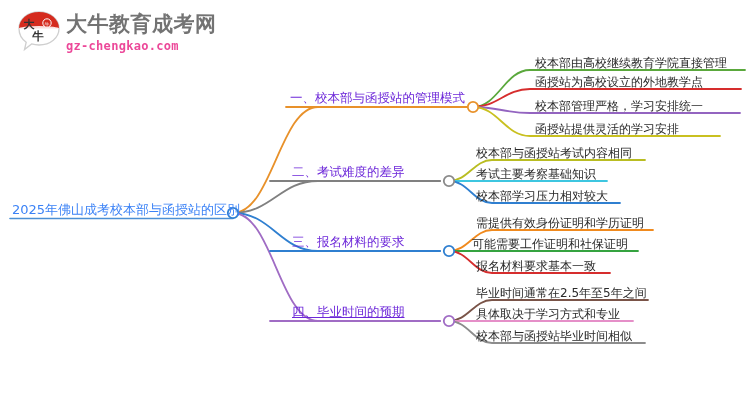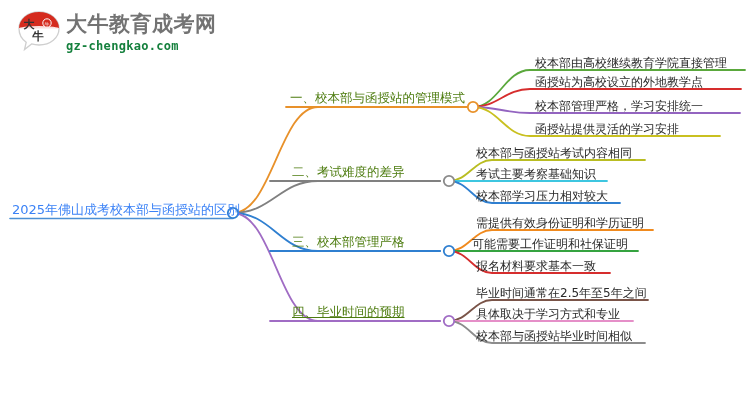--- a/index.html
+++ b/index.html
@@ -43,21 +43,21 @@
     font-weight: bold;
     color: #737373;
     letter-spacing: 0.5px;
     line-height: 24px;
     white-space: nowrap;
     font-family: "DejaVu Sans", "Liberation Sans", sans-serif;
   }
   #brand-domain {
     font-size: 12px;
     font-weight: bold;
-    color: #15803d;
+    color: #ec4899;
     letter-spacing: 0.3px;
     line-height: 16px;
     margin-top: 2px;
     white-space: nowrap;
     font-family: "DejaVu Sans Mono", "Liberation Mono", monospace;
   }
 
   
   #mindmap-svg {
     position: absolute;
@@ -71,21 +71,21 @@
     white-space: nowrap;
     color: #2b2b2b;
     font-family: "DejaVu Sans", "Liberation Sans", sans-serif;
   }
   .root-label {
     font-size: 13px;
     color: #3b82f6;
   }
   .branch-label {
     font-size: 12.5px;
-    color: #4d7c0f;
+    color: #6d28d9;
   }
   .leaf-label {
     font-size: 12px;
     color: #2a2a2a;
   }
 </style>
 </head>
 <body>
 
 <div id="root-canvas">
@@ -149,21 +149,21 @@
     <circle cx="473" cy="107" r="5.2" fill="#ffffff" stroke="#e8912a" stroke-width="1.8"></circle>
     <circle cx="449" cy="181" r="5.2" fill="#ffffff" stroke="#8a8a8a" stroke-width="1.8"></circle>
     <circle cx="449" cy="251" r="5.2" fill="#ffffff" stroke="#2f7fd0" stroke-width="1.8"></circle>
     <circle cx="449" cy="321" r="5.2" fill="#ffffff" stroke="#a06cc4" stroke-width="1.8"></circle>
   </svg>
 
   <div class="map-label root-label" style="left:12px; top:201px;">2025年佛山成考校本部与函授站的区别</div>
 
   <div class="map-label branch-label" style="left:290px; top:90px;">一、校本部与函授站的管理模式</div>
   <div class="map-label branch-label" style="left:292px; top:164px;">二、考试难度的差异</div>
-  <div class="map-label branch-label" style="left:292px; top:234px;">三、校本部管理严格</div>
+  <div class="map-label branch-label" style="left:292px; top:234px;">三、报名材料的要求</div>
   <div class="map-label branch-label" style="left:292px; top:304px;text-decoration:underline;">四、毕业时间的预期</div>
 
   <div class="map-label leaf-label" style="left:535px; top:55px;text-align:center;">校本部由高校继续教育学院直接管理</div>
   <div class="map-label leaf-label" style="left:535px; top:74px;">函授站为高校设立的外地教学点</div>
   <div class="map-label leaf-label" style="left:535px; top:98px;">校本部管理严格，学习安排统一</div>
   <div class="map-label leaf-label" style="left:535px; top:121px;">函授站提供灵活的学习安排</div>
 
   <div class="map-label leaf-label" style="left:476px; top:145px;">校本部与函授站考试内容相同</div>
   <div class="map-label leaf-label" style="left:476px; top:166px;">考试主要考察基础知识</div>
   <div class="map-label leaf-label" style="left:476px; top:188px;">校本部学习压力相对较大</div>

